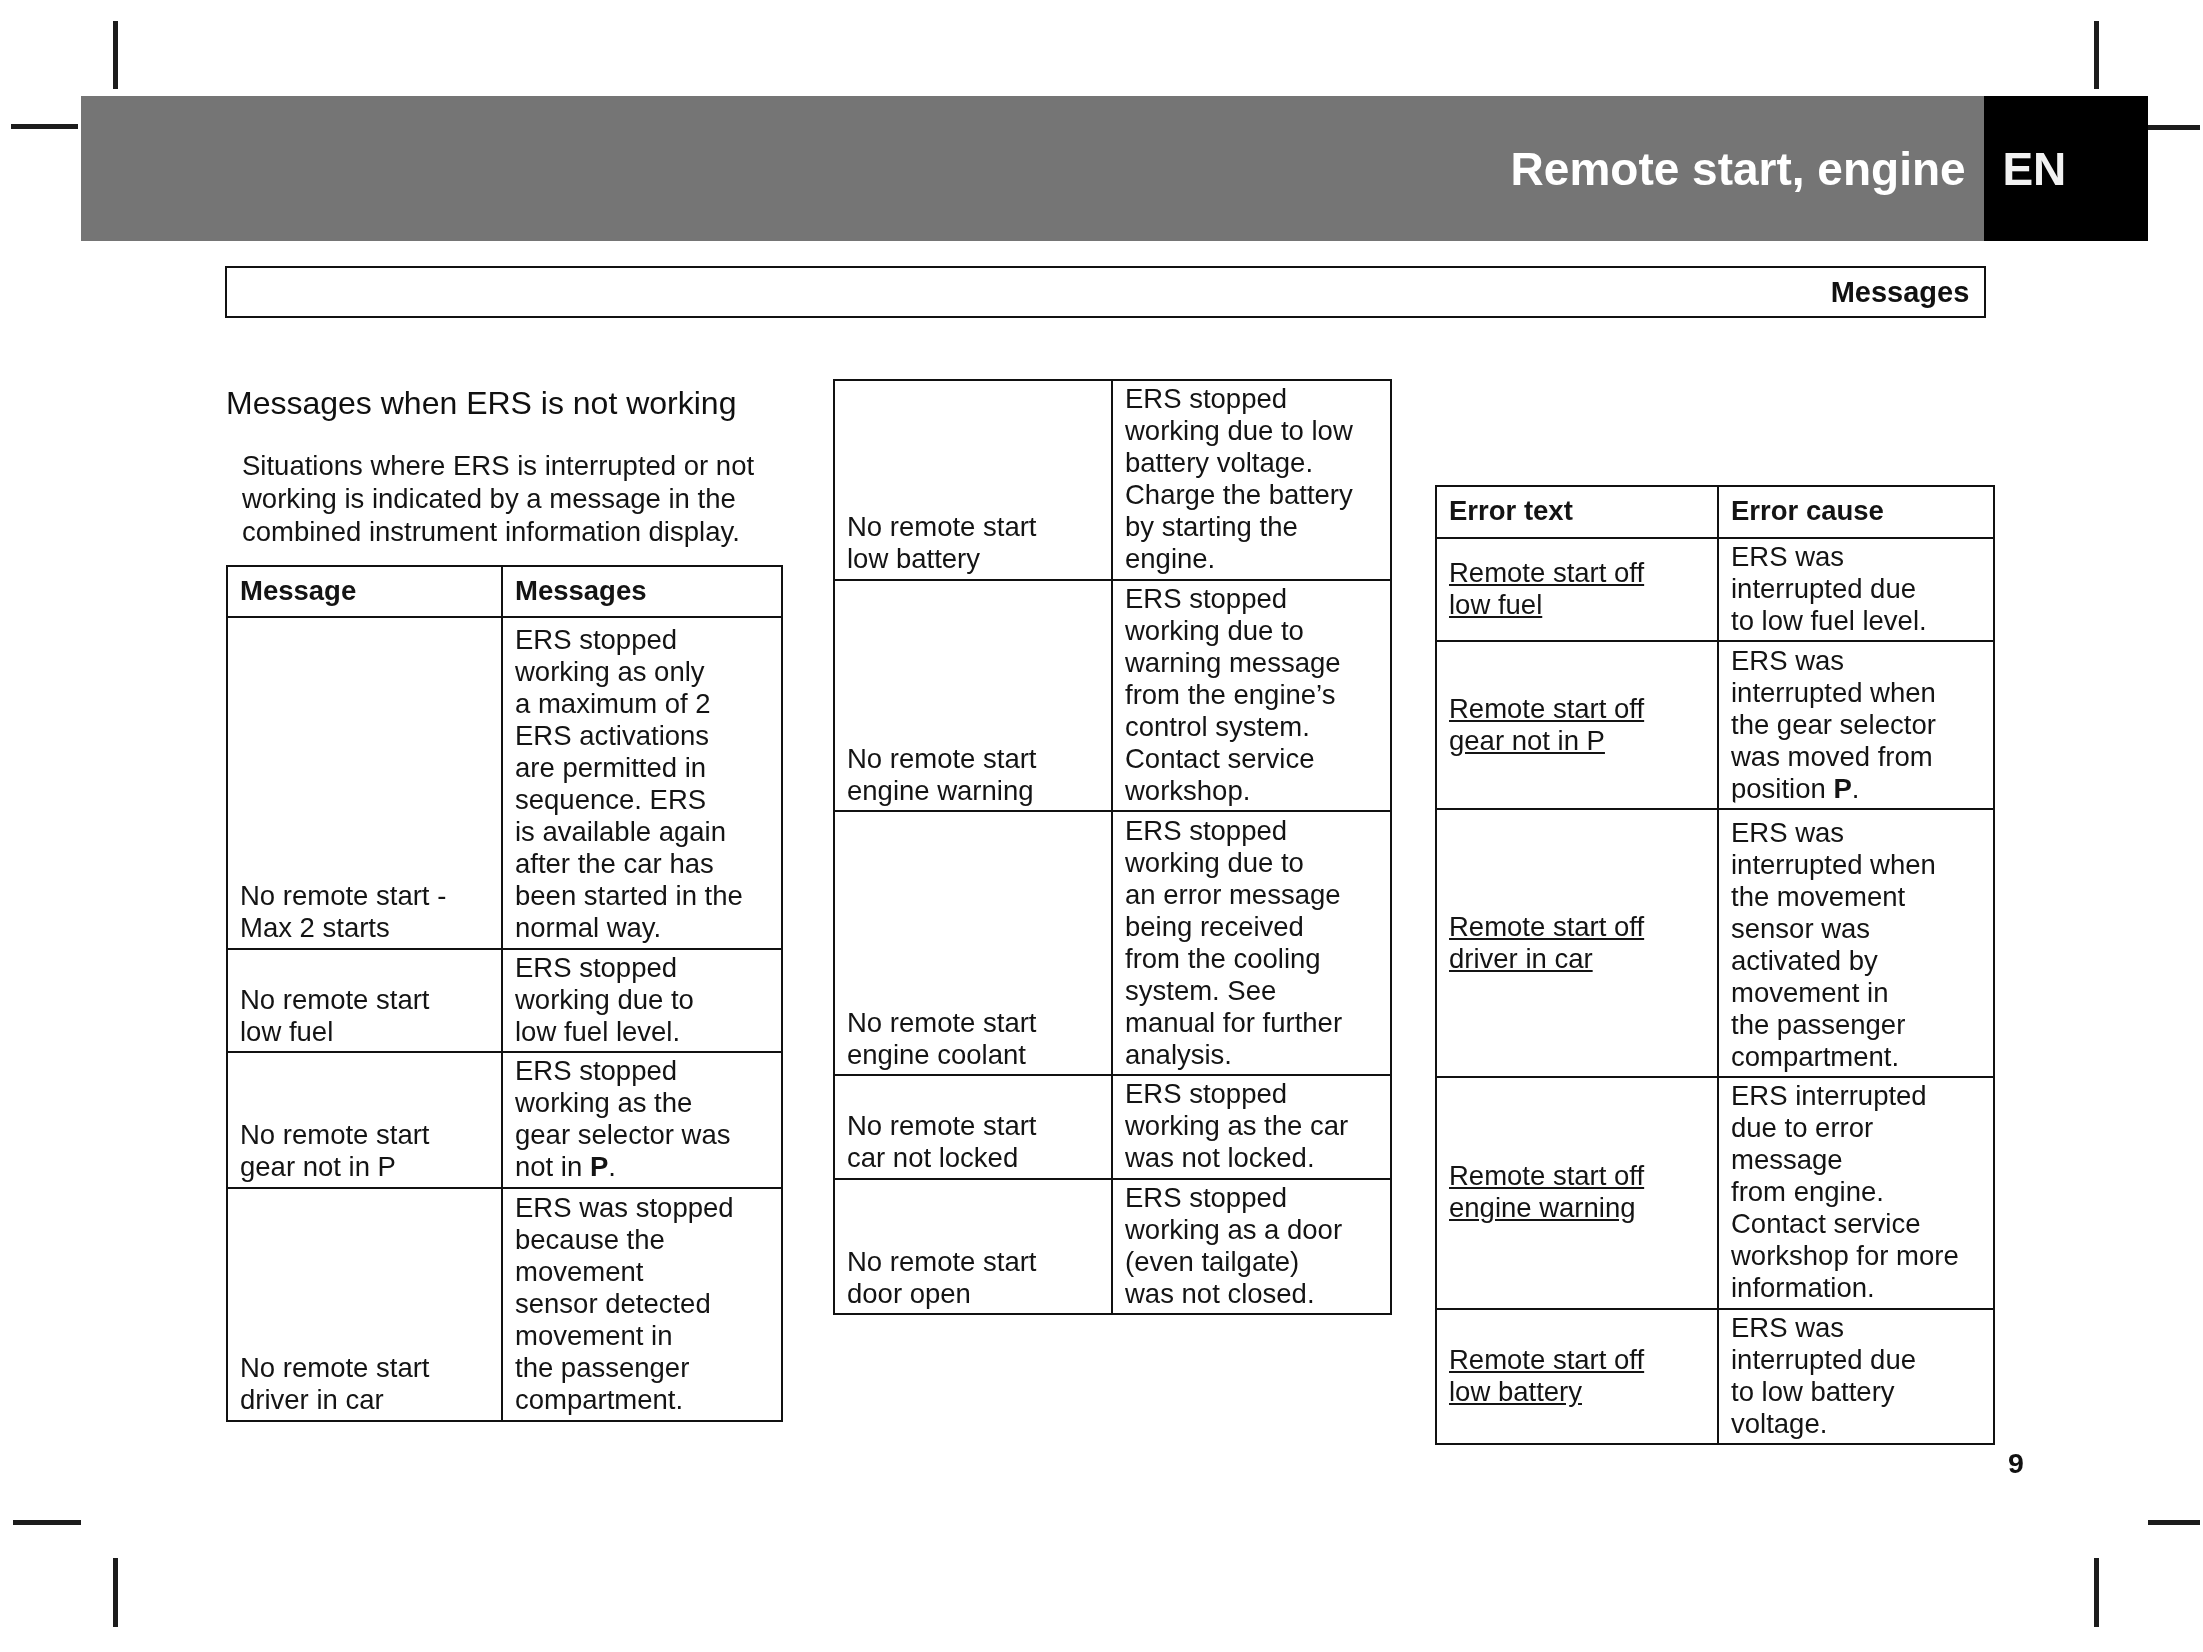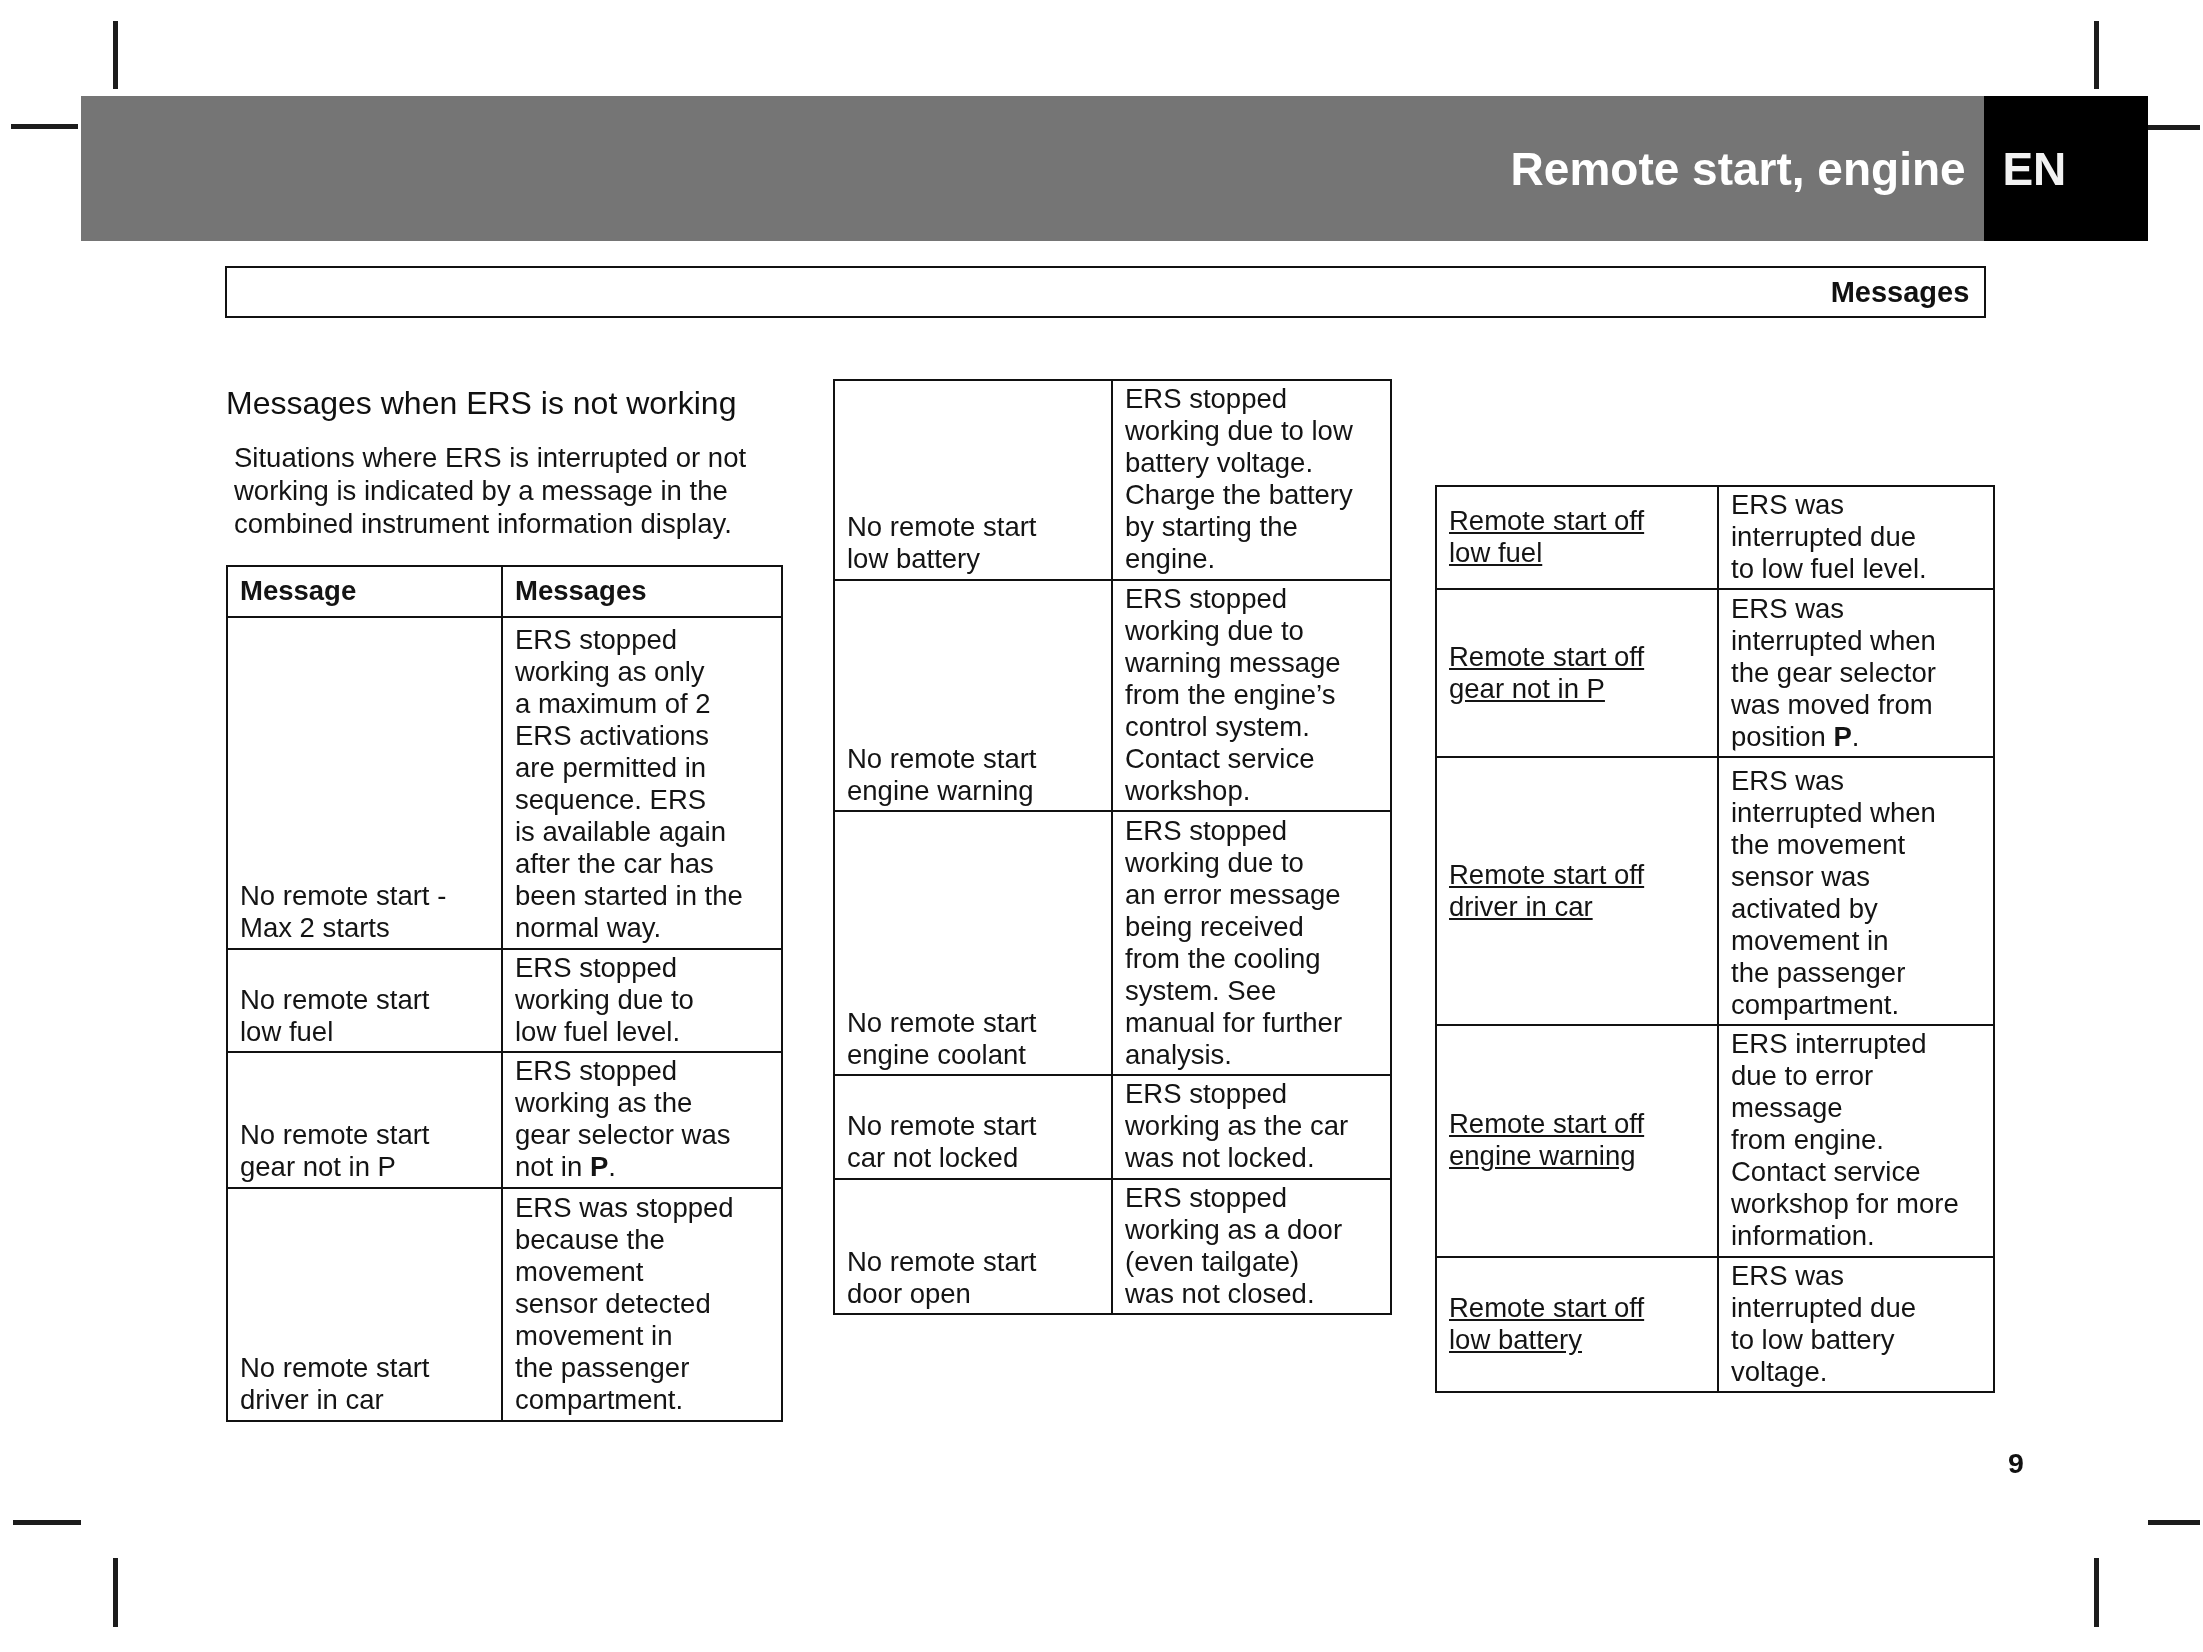--- a/index.html
+++ b/index.html
@@ -34,21 +34,21 @@
     border:2.8px solid #111;display:flex;align-items:center;justify-content:flex-end;
     padding-right:14.7px;font-weight:bold;font-size:29px;color:#111;padding-left:24px;
   }
   
   .heading{
     position:absolute;font-weight:normal;font-size:32px;line-height:39px;color:#101010;margin:0;
   }
   .h-left{left:226px;top:384px;width:597px;}
   .h-right{left:1435px;top:384px;width:569px;}
   .intro{
-    position:absolute;left:226px;top:433px;width:606px;margin:8px;
+    position:absolute;left:226px;top:433px;width:606px;margin:16px;
     font-size:27.5px;line-height:33px;color:#141414;
   }
   
   table.man{
     position:absolute;border-collapse:collapse;table-layout:fixed;
     font-size:27.5px;line-height:32px;color:#141414;
   }
   table.man td,table.man th{
     border:2.8px solid #111;padding:1.8px 9.2px 3.7px 12px;overflow:hidden;
     font-weight:normal;text-align:left;
@@ -150,20 +150,24 @@
   </tbody>
     </table>
 
 
   <table class="man t-right">
     <colgroup>
         <col style="width:282px">
         <col style="width:276px">
       </colgroup>
     <tbody>
+        <tr style="height:52px;">
+      <th>Error text</th>
+      <th>Error cause</th>
+    </tr>
     <tr style="height:92px;">
       <td class="mid">Remote start off<br>low fuel</td>
       <td class="mean">ERS was<br>interrupted due<br>to low fuel level.</td>
     </tr>
     <tr style="height:168px;">
       <td class="mid">Remote start off<br>gear not in P</td>
       <td class="mean">ERS was<br>interrupted when<br>the gear selector<br>was moved from<br>position <b>P</b>.</td>
     </tr>
     <tr style="height:268px;">
       <td class="mid">Remote start off<br>driver in car</td>

